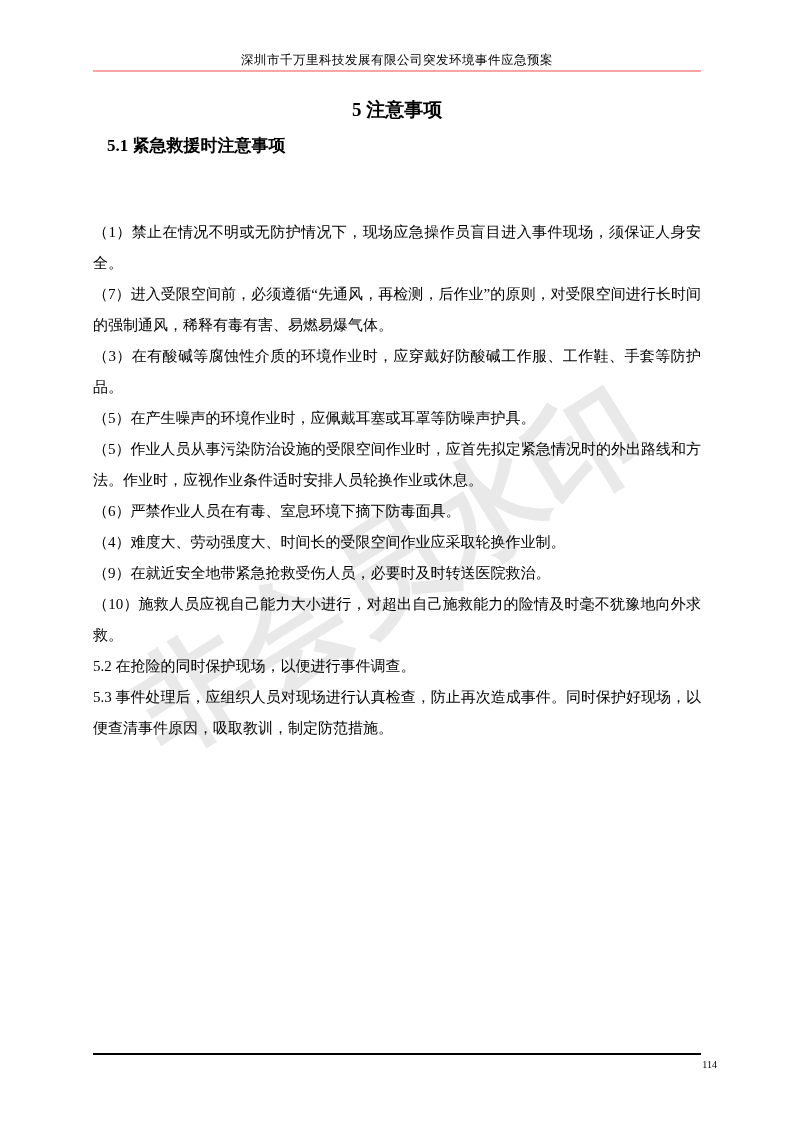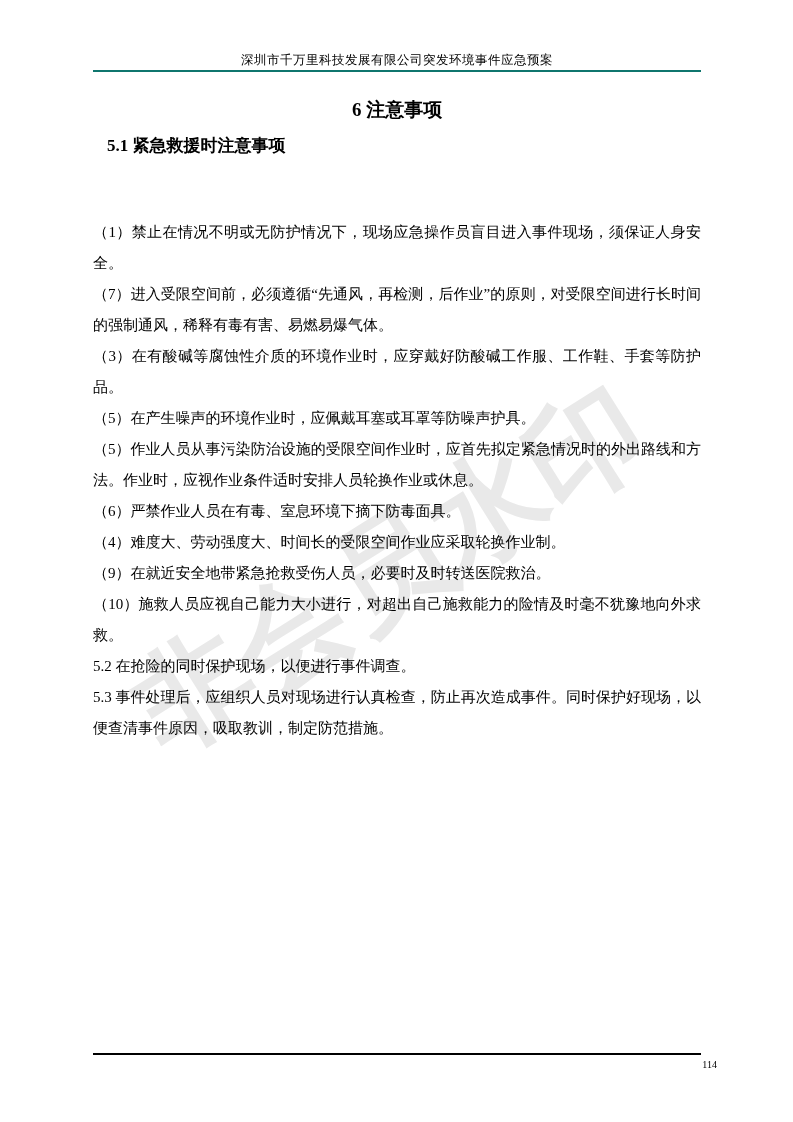--- a/index.html
+++ b/index.html
@@ -14,21 +14,21 @@
   .page {
     position: absolute;
     inset: 0;
     background: #ffffff;
   }
   
   .doc-header {
     position: absolute;
     left: 93px; right: 92px; top: 0;
     height: 72px;
-    border-bottom: 2px solid #0f766e;
+    border-bottom: 2px solid #fca5a5;
     display: flex;
     align-items: flex-end;
     justify-content: center;
   }
   .doc-header .header-text {
     font-size: 12.5px;
     line-height: 16px;
     padding-bottom: 2px;
     letter-spacing: 0.5px;
   }
@@ -97,21 +97,21 @@
 <div class="page">
 
   <div class="watermark">非会员水印</div>
 
   <div class="content-layer">
 
     <div class="doc-header">
       <div class="header-text">深圳市千万里科技发展有限公司突发环境事件应急预案</div>
     </div>
 
-    <div class="doc-title">6 注意事项</div>
+    <div class="doc-title">5 注意事项</div>
 
     <div class="section-heading">5.1 紧急救援时注意事项</div>
 
     <div class="doc-body">
       <p>（1）禁止在情况不明或无防护情况下，现场应急操作员盲目进入事件现场，须保证人身安全。</p>
       <p>（7）进入受限空间前，必须遵循“先通风，再检测，后作业”的原则，对受限空间进行长时间的强制通风，稀释有毒有害、易燃易爆气体。</p>
       <p>（3）在有酸碱等腐蚀性介质的环境作业时，应穿戴好防酸碱工作服、工作鞋、手套等防护品。</p>
       <p>（5）在产生噪声的环境作业时，应佩戴耳塞或耳罩等防噪声护具。</p>
       <p>（5）作业人员从事污染防治设施的受限空间作业时，应首先拟定紧急情况时的外出路线和方法。作业时，应视作业条件适时安排人员轮换作业或休息。</p>
       <p>（6）严禁作业人员在有毒、室息环境下摘下防毒面具。</p>

